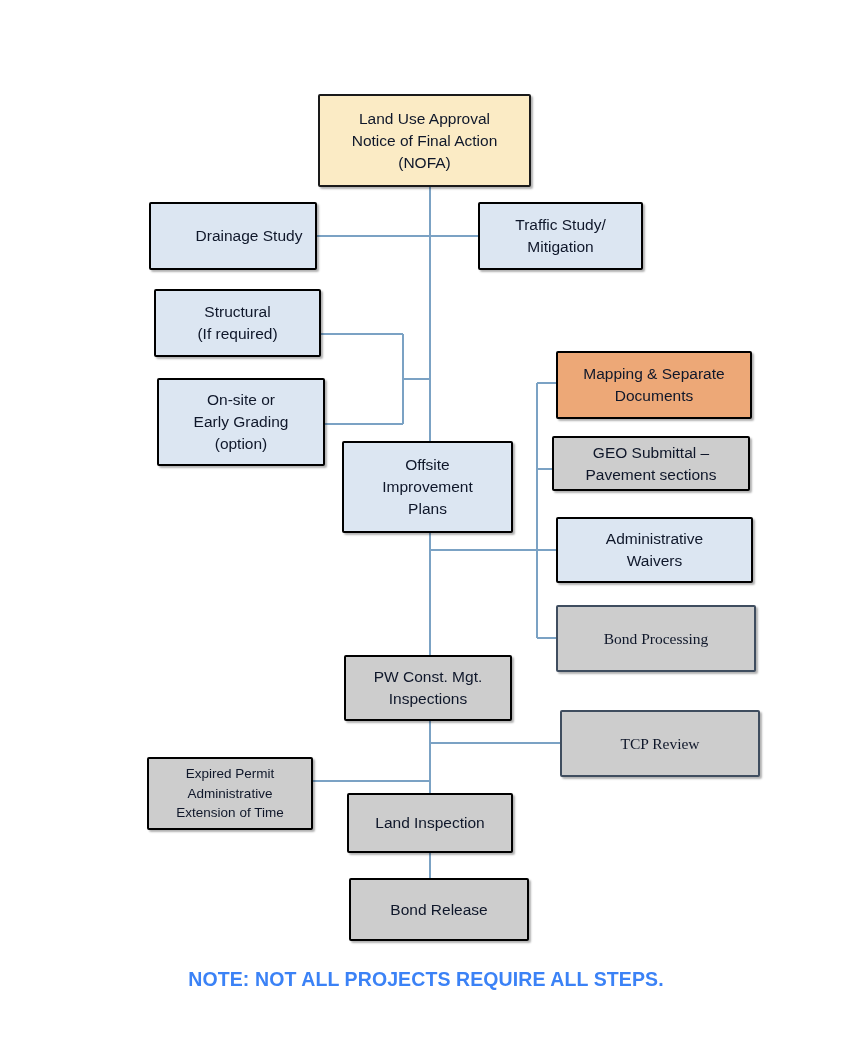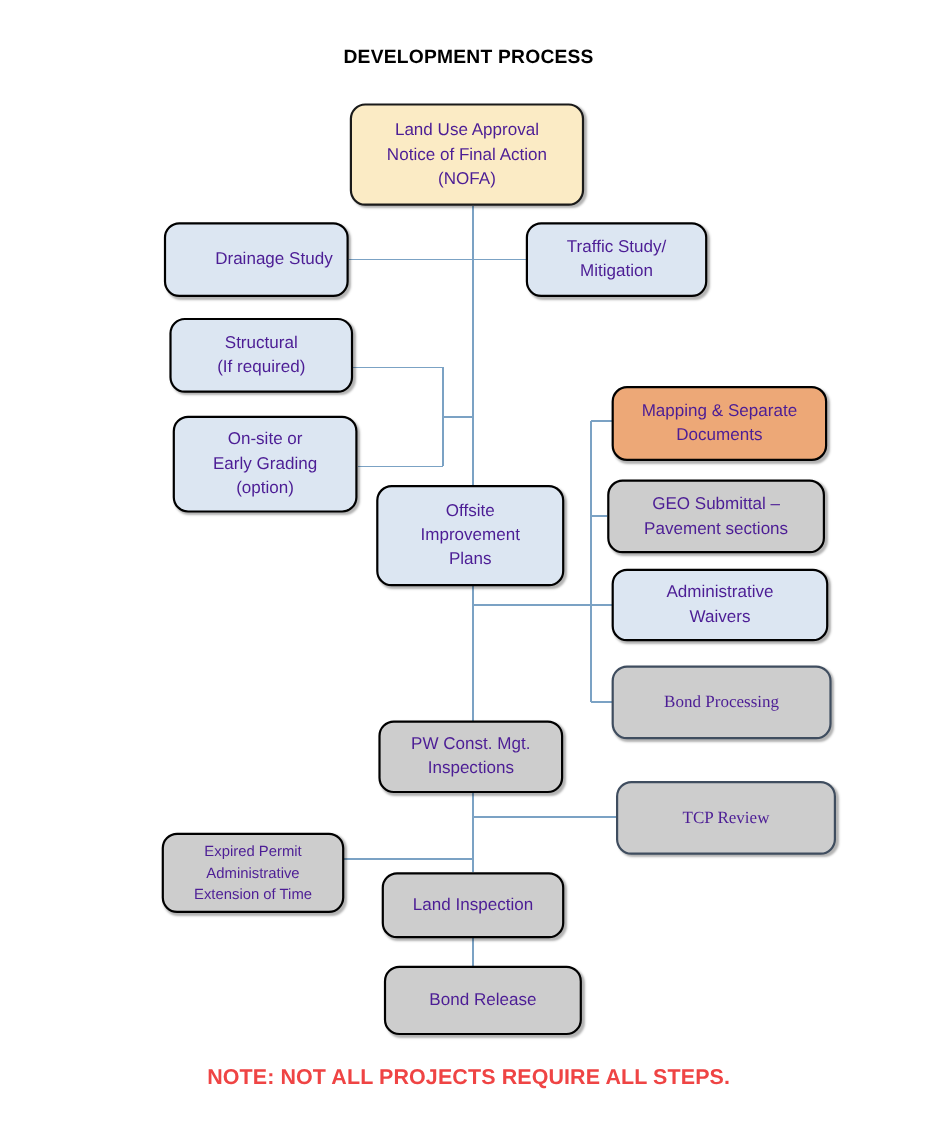--- a/index.html
+++ b/index.html
@@ -43,33 +43,33 @@
   }
 
   .diagram-note {
     position: absolute;
     left: 0;
     top: 968px;
     width: 852px;
     text-align: center;
     font-size: 19.5px;
     font-weight: bold;
-    color: #ef4444;
+    color: #3b82f6;
     letter-spacing: 0.1px;
   }
 
   .node {
     position: absolute;
     box-sizing: border-box;
     display: flex;
     align-items: center;
     justify-content: center;
     text-align: center;
-    border-radius: 14px;
-    color: #4c1d95;
+    border-radius: 2px;
+    color: #0f172a;
     font-size: 15.5px;
     line-height: 1.42;
     padding: 2px 8px;
     box-shadow: 2px 2px 2px rgba(0,0,0,0.30);
   }
 
   .node .node-label {
     display: block;
     width: 100%;
     white-space: pre-line;
@@ -110,21 +110,20 @@
       <line x1="537" y1="638" x2="556" y2="638"></line>
 
       <line x1="430" y1="721" x2="430" y2="793"></line>
       <line x1="430" y1="743" x2="560" y2="743"></line>
       <line x1="313" y1="781" x2="430" y2="781"></line>
 
       <line x1="430" y1="853" x2="430" y2="878"></line>
     </g>
   </svg>
 
-  <div class="diagram-title">DEVELOPMENT PROCESS</div>
 
   <div class="node fill-cream" style="left:318px; top:94px; width:213px; height:93px;">
     <span class="node-label">Land Use Approval
 Notice of Final Action
 (NOFA)</span>
   </div>
 
   <div class="node fill-blue" style="left:149px; top:202px; width:168px; height:68px;padding-left:40px;">
     <span class="node-label">Drainage Study</span>
   </div>
@@ -149,21 +148,21 @@
     <span class="node-label">Offsite
 Improvement
 Plans</span>
   </div>
 
   <div class="node fill-orange" style="left:556px; top:351px; width:196px; height:68px;">
     <span class="node-label">Mapping &amp; Separate
 Documents</span>
   </div>
 
-  <div class="node fill-gray" style="left:552px; top:436px; width:198px; height:67px;text-align:center;">
+  <div class="node fill-gray" style="left:552px; top:436px; width:198px; height:55px;text-align:center;">
     <span class="node-label">GEO Submittal –
 Pavement sections</span>
   </div>
 
   <div class="node fill-blue" style="left:556px; top:517px; width:197px; height:66px;">
     <span class="node-label">Administrative
 Waivers</span>
   </div>
 
   <div class="node fill-gray-bl" style="left:556px; top:605px; width:200px; height:67px;">

